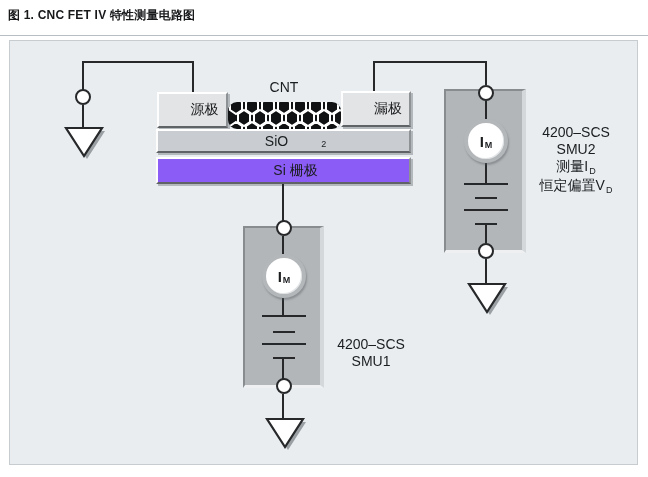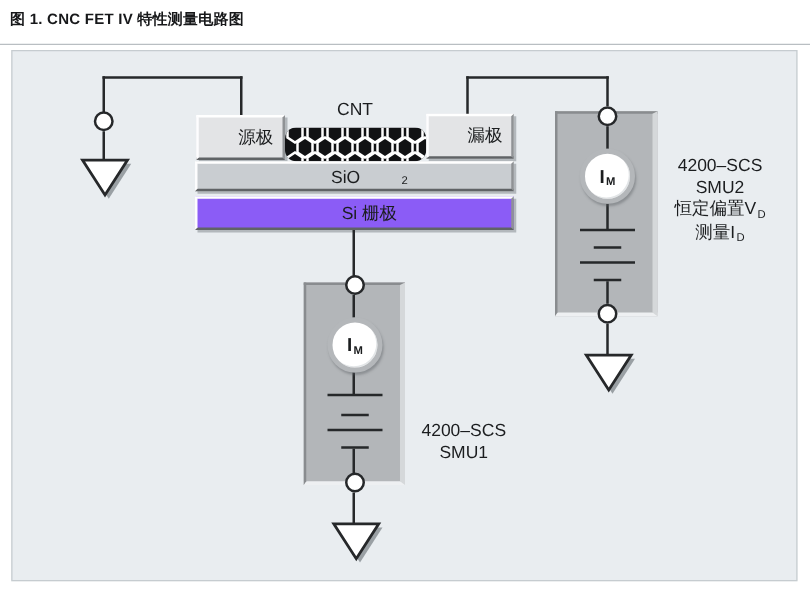--- a/index.html
+++ b/index.html
@@ -152,22 +152,22 @@
     <div class="wire z5" style="left:475px; top:184px; width:2px; height:18px;"></div>
     <div class="node" style="left:468px; top:202px;"></div>
     <div class="wire z5" style="left:475px; top:218px; width:2px; height:25px;"></div>
     <svg class="gnd" style="left:454px; top:241px;" width="46" height="38" viewBox="0 0 46 38">
       <polygon points="8,5 44,5 26,33" fill="#9aa0a4"></polygon>
       <polygon points="5,2 41,2 23,30" fill="#ffffff" stroke="#26282a" stroke-width="2.2"></polygon>
     </svg>
     <div class="lbl" style="left:504px; top:83px; width:124px; line-height:17px;">
       <div>4200–SCS</div>
       <div>SMU2</div>
+      <div><span>测量I</span><span class="sub">D</span></div>
       <div><span>恒定偏置V</span><span class="sub">D</span></div>
-      <div><span>测量I</span><span class="sub">D</span></div>
     </div>
 
     <div class="node" style="left:266px; top:179px;"></div>
     <div class="wire z5" style="left:272px; top:195px; width:2px; height:18px;"></div>
     <div class="meter" style="left:252px; top:213px;">
       <span>I</span>
         <span class="m-sub">M</span>
     </div>
     <div class="wire z5" style="left:272px; top:257px; width:2px; height:18px;"></div>
     <div class="plate z5" style="left:252px; top:274px; width:44px;"></div>

